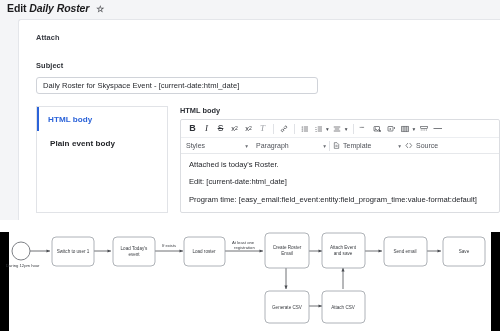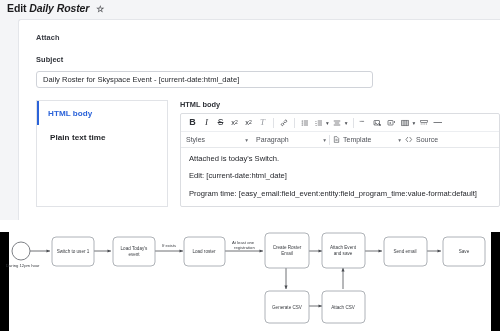--- a/index.html
+++ b/index.html
@@ -41,23 +41,23 @@
   .card-inner { padding: 13px 0 0 17px; }
 
   .section-label {
     font-size: 7.4px; color: #3b3e45; font-weight: 600;
     letter-spacing: 0.1px;
   }
   .field-label {
     font-size: 7.4px; color: #2f3238; font-weight: 600;
     margin-bottom: 4px; letter-spacing: 0.1px;
   }
-  .subject-block { margin-top: 13px; }
+  .subject-block { margin-top: 19px; }
   .subject-input {
-    width: 337px; height: 17px;
+    width: 282px; height: 17px;
     border: 1px solid #d0d3d9; border-radius: 3px;
     background: #fff;
     font-family: "Liberation Sans", sans-serif;
     font-size: 7.6px; color: #26282d;
     padding: 0 6px;
     outline: none;
   }
 
   
   .tabs-row { display: flex; margin-top: 12px; }
@@ -173,21 +173,21 @@
         <input class="subject-input" type="text" value="Daily Roster for Skyspace Event - [current-date:html_date]" style="">
       </div>
 
       <div class="tabs-row">
 
         <div class="vtabs">
           <div class="vtab active">
             <span>HTML body</span>
           </div>
           <div class="vtab plain">
-            <span>Plain text time</span>
+            <span>Plain event body</span>
           </div>
         </div>
 
         <div class="editor-col">
           <div class="editor-label">HTML body</div>
 
           <div class="editor-shell">
             <div class="toolbar">
 
               <div class="tb-row">
@@ -296,21 +296,21 @@
                         <path d="M6 3L2 8l4 5" stroke="#2e3137" stroke-width="1.3" fill="none" stroke-linecap="round"></path>
                         <path d="M11 3l4 5-4 5" stroke="#2e3137" stroke-width="1.3" fill="none" stroke-linecap="round"></path>
                       </svg>
                   </span>
                   <span class="sel-label">Source</span>
                 </div>
               </div>
             </div>
 
             <div class="editor-body">
-              <p>Attached is today's Switch.</p>
+              <p>Attached is today's Roster.</p>
               <p>Edit: [current-date:html_date]</p>
               <p>Program time: [easy_email:field_event:entity:field_program_time:value-format:default]</p>
             </div>
           </div>
         </div>
       </div>
 
     </div>
   </div>
 

